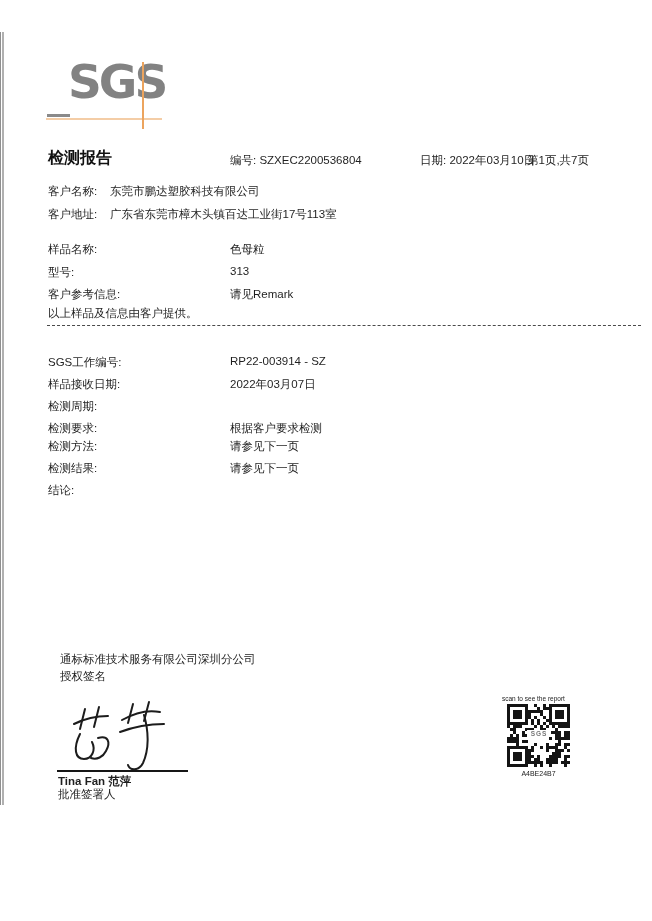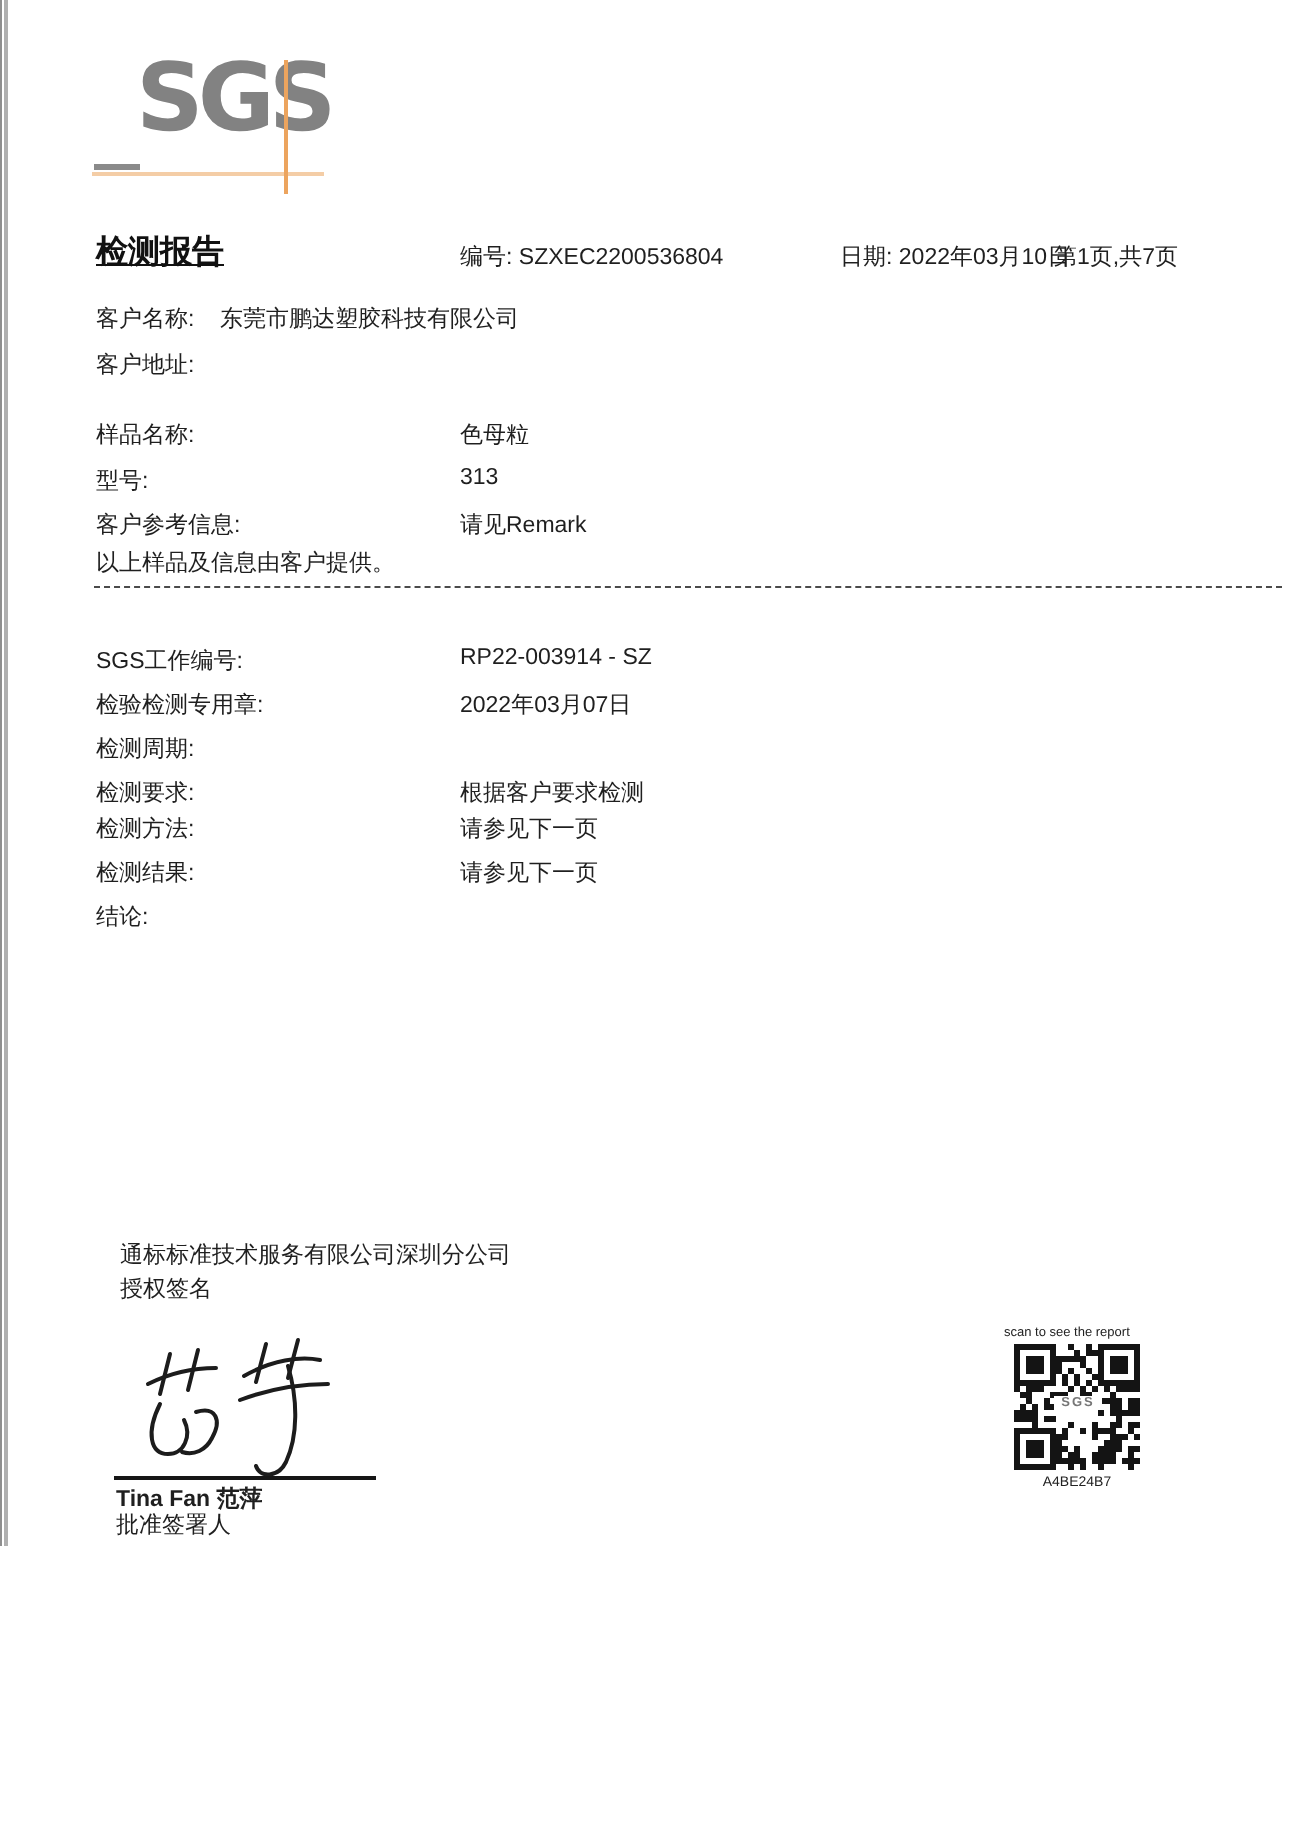--- a/index.html
+++ b/index.html
@@ -1,30 +1,30 @@
 <!DOCTYPE html>
 <html><head>
 <meta charset="utf-8">
 <style>
   html,body{margin:0;padding:0;width:652px;height:921px;background:#ffffff;
     font-family:"Liberation Sans","DejaVu Sans",sans-serif;color:#262626;}
-  .page{position:relative;width:652px;height:773px;background:#fff;overflow:hidden;}
+  .page{position:relative;width:652px;height:773px;background:#fff;overflow:hidden;margin-top:32px;}
   .abs{position:absolute;}
   
   .edge-l{left:2px;top:0;width:2px;height:921px;background:#b0b0b0;}
   .edge-l2{left:0;top:0;width:1px;height:921px;background:#8f8f8f;}
   .edge-b{left:0;top:916px;width:318px;height:5px;background:#d9d9d9;}
   
   .logo{left:68px;top:26px;font-family:"DejaVu Sans","Liberation Sans",sans-serif;
     font-weight:bold;font-size:47px;line-height:47px;color:#828282;letter-spacing:-3px;}
   .logo-dash{left:47px;top:82px;width:23px;height:3px;background:#8a8a8a;}
   .logo-hline{left:46px;top:86px;width:116px;height:2px;background:#f4cda6;}
   .logo-vline{left:142px;top:30px;width:2px;height:67px;background:#eca45e;}
   
-  .doc-title{left:48px;top:116px;font-size:16px;font-weight:bold;color:#111;text-decoration:underline;}
+  .doc-title{left:48px;top:116px;font-size:16px;font-weight:bold;color:#111;}
   .t11{font-size:11.5px;color:#1f1f1f;}
   .lbl{color:#1f1f1f;}
   .hdr-no{left:230px;top:121px;}
   .hdr-date{left:420px;top:121px;}
   .hdr-page{left:527px;top:121px;}
   
   .row-lbl{left:48px;}
   .val-near{left:110px;}
   .val-far{left:230px;}
   .dashed{left:47px;top:293px;width:594px;border-top:1.5px dashed #4a4a4a;}
@@ -76,34 +76,35 @@
   </div>
   <div class="abs t11 hdr-date">
     <span class="lbl">日期:</span>
     <span>2022年03月10日</span>
   </div>
   <div class="abs t11 hdr-page">第1页,共7页</div>
 
   <div class="abs t11 row-lbl" style="top:152px">客户名称:</div>
   <div class="abs t11 val-near" style="top:152px">东莞市鹏达塑胶科技有限公司</div>
   <div class="abs t11 row-lbl" style="top:175px">客户地址:</div>
+  <div class="abs t11 val-near" style="top:175px">广东省东莞市樟木头镇百达工业街17号113室</div>
 
   <div class="abs t11 row-lbl" style="top:210px">样品名称:</div>
   <div class="abs t11 val-far" style="top:210px">色母粒</div>
   <div class="abs t11 row-lbl" style="top:233px">型号:</div>
   <div class="abs t11 val-far" style="top:233px">313</div>
   <div class="abs t11 row-lbl" style="top:255px">客户参考信息:</div>
   <div class="abs t11 val-far" style="top:255px">请见Remark</div>
   <div class="abs t11 row-lbl" style="top:274px">以上样品及信息由客户提供。</div>
 
   <div class="abs dashed"></div>
 
   <div class="abs t11 row-lbl" style="top:323px">SGS工作编号:</div>
   <div class="abs t11 val-far" style="top:323px">RP22-003914 - SZ</div>
-  <div class="abs t11 row-lbl" style="top:345px">检验检测专用章:</div>
+  <div class="abs t11 row-lbl" style="top:345px">样品接收日期:</div>
   <div class="abs t11 val-far" style="top:345px">2022年03月07日</div>
   <div class="abs t11 row-lbl" style="top:367px">检测周期:</div>
   <div class="abs t11 row-lbl" style="top:389px">检测要求:</div>
   <div class="abs t11 val-far" style="top:389px">根据客户要求检测</div>
   <div class="abs t11 row-lbl" style="top:407px">检测方法:</div>
   <div class="abs t11 val-far" style="top:407px">请参见下一页</div>
   <div class="abs t11 row-lbl" style="top:429px">检测结果:</div>
   <div class="abs t11 val-far" style="top:429px">请参见下一页</div>
 
   <div class="abs t11 row-lbl" style="top:451px">结论:</div>

